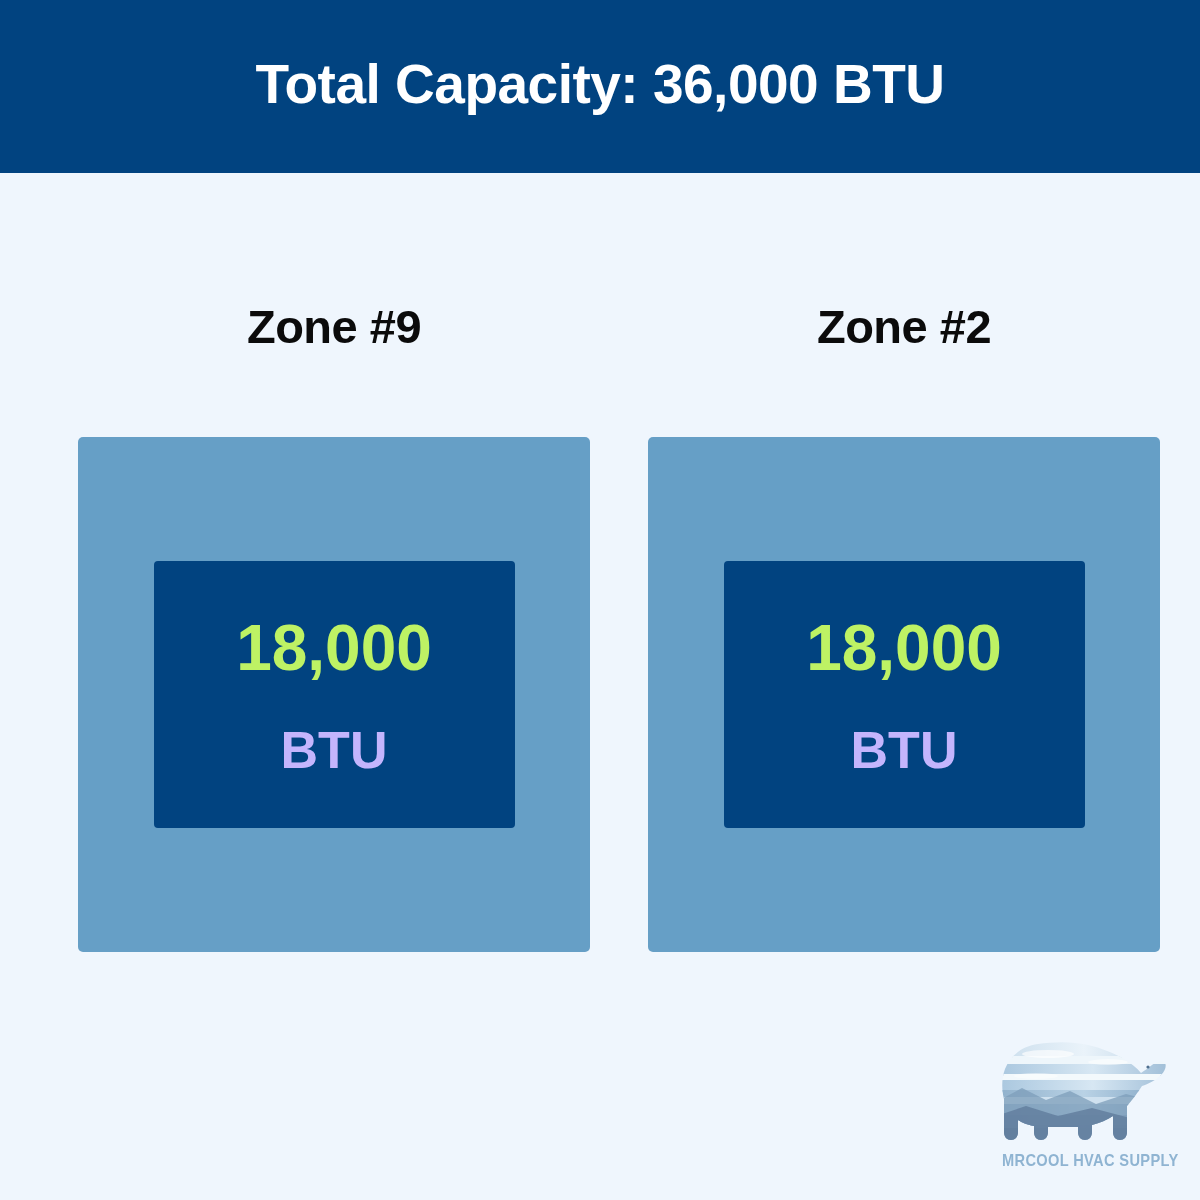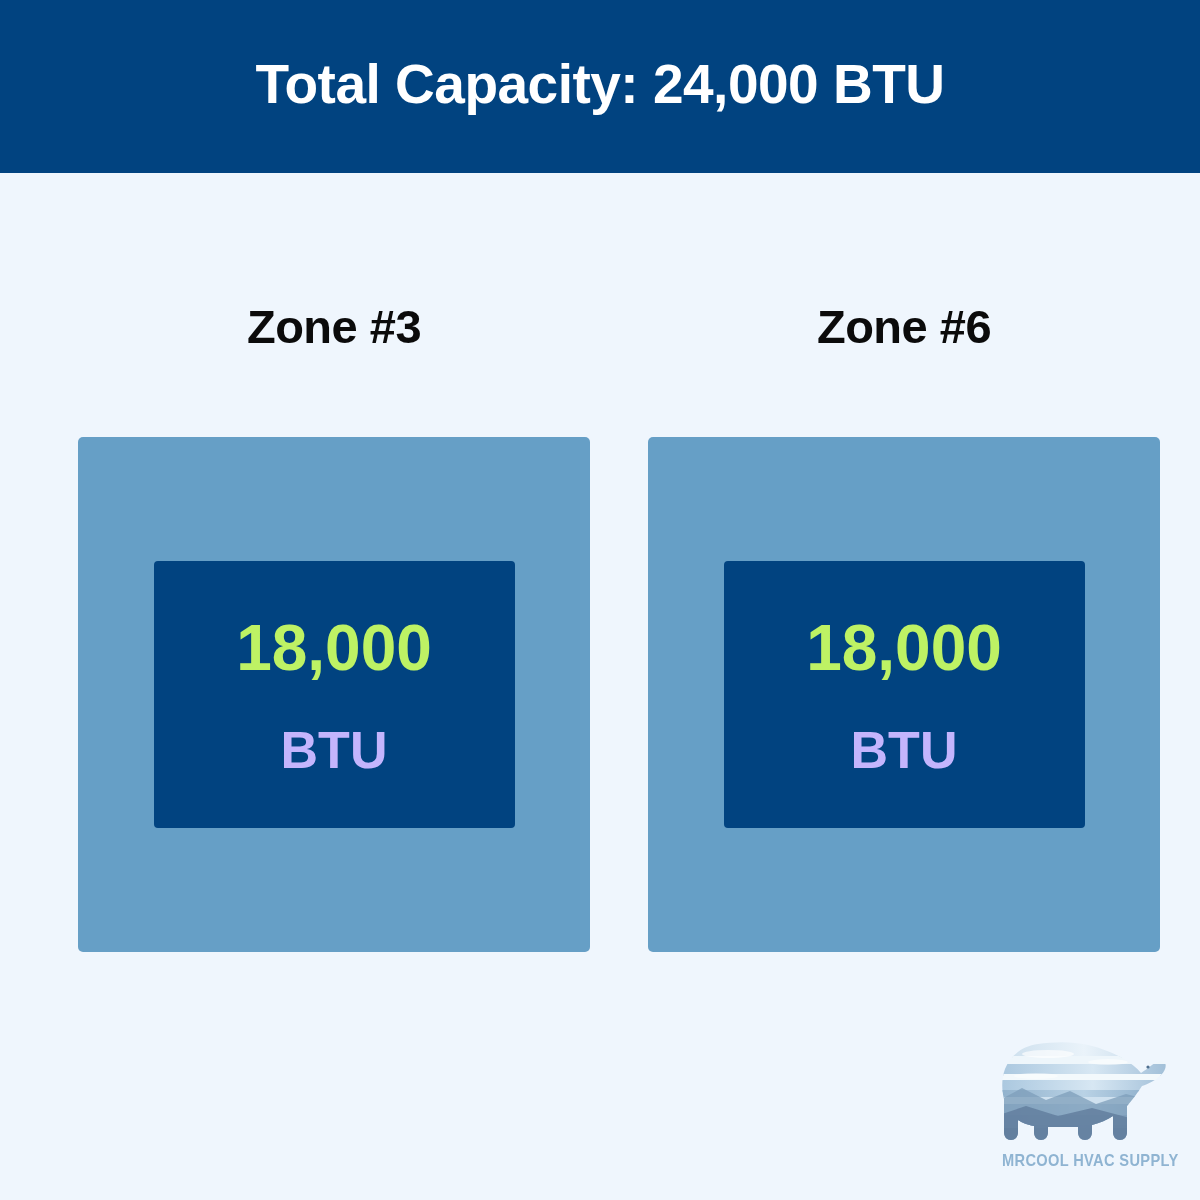--- a/index.html
+++ b/index.html
@@ -136,37 +136,37 @@
     line-height: 1;
     transform: scaleX(0.86);
     transform-origin: center;
     white-space: nowrap;
   }
 </style>
 </head>
 <body>
 
 <div class="header-bar">
-  <div class="header-title">Total Capacity: 24,000 BTU</div>
+  <div class="header-title">Total Capacity: 36,000 BTU</div>
 </div>
 
 <div class="zones-wrap">
 
   <div class="zone zone-1">
-    <div class="zone-label">Zone #3</div>
+    <div class="zone-label">Zone #9</div>
     <div class="zone-outer">
       <div class="zone-inner">
         <div class="zone-value">18,000</div>
         <div class="zone-unit">BTU</div>
       </div>
     </div>
   </div>
 
   <div class="zone zone-2">
-    <div class="zone-label">Zone #6</div>
+    <div class="zone-label">Zone #2</div>
     <div class="zone-outer">
       <div class="zone-inner">
         <div class="zone-value">18,000</div>
         <div class="zone-unit">BTU</div>
       </div>
     </div>
   </div>
 
 </div>
 

